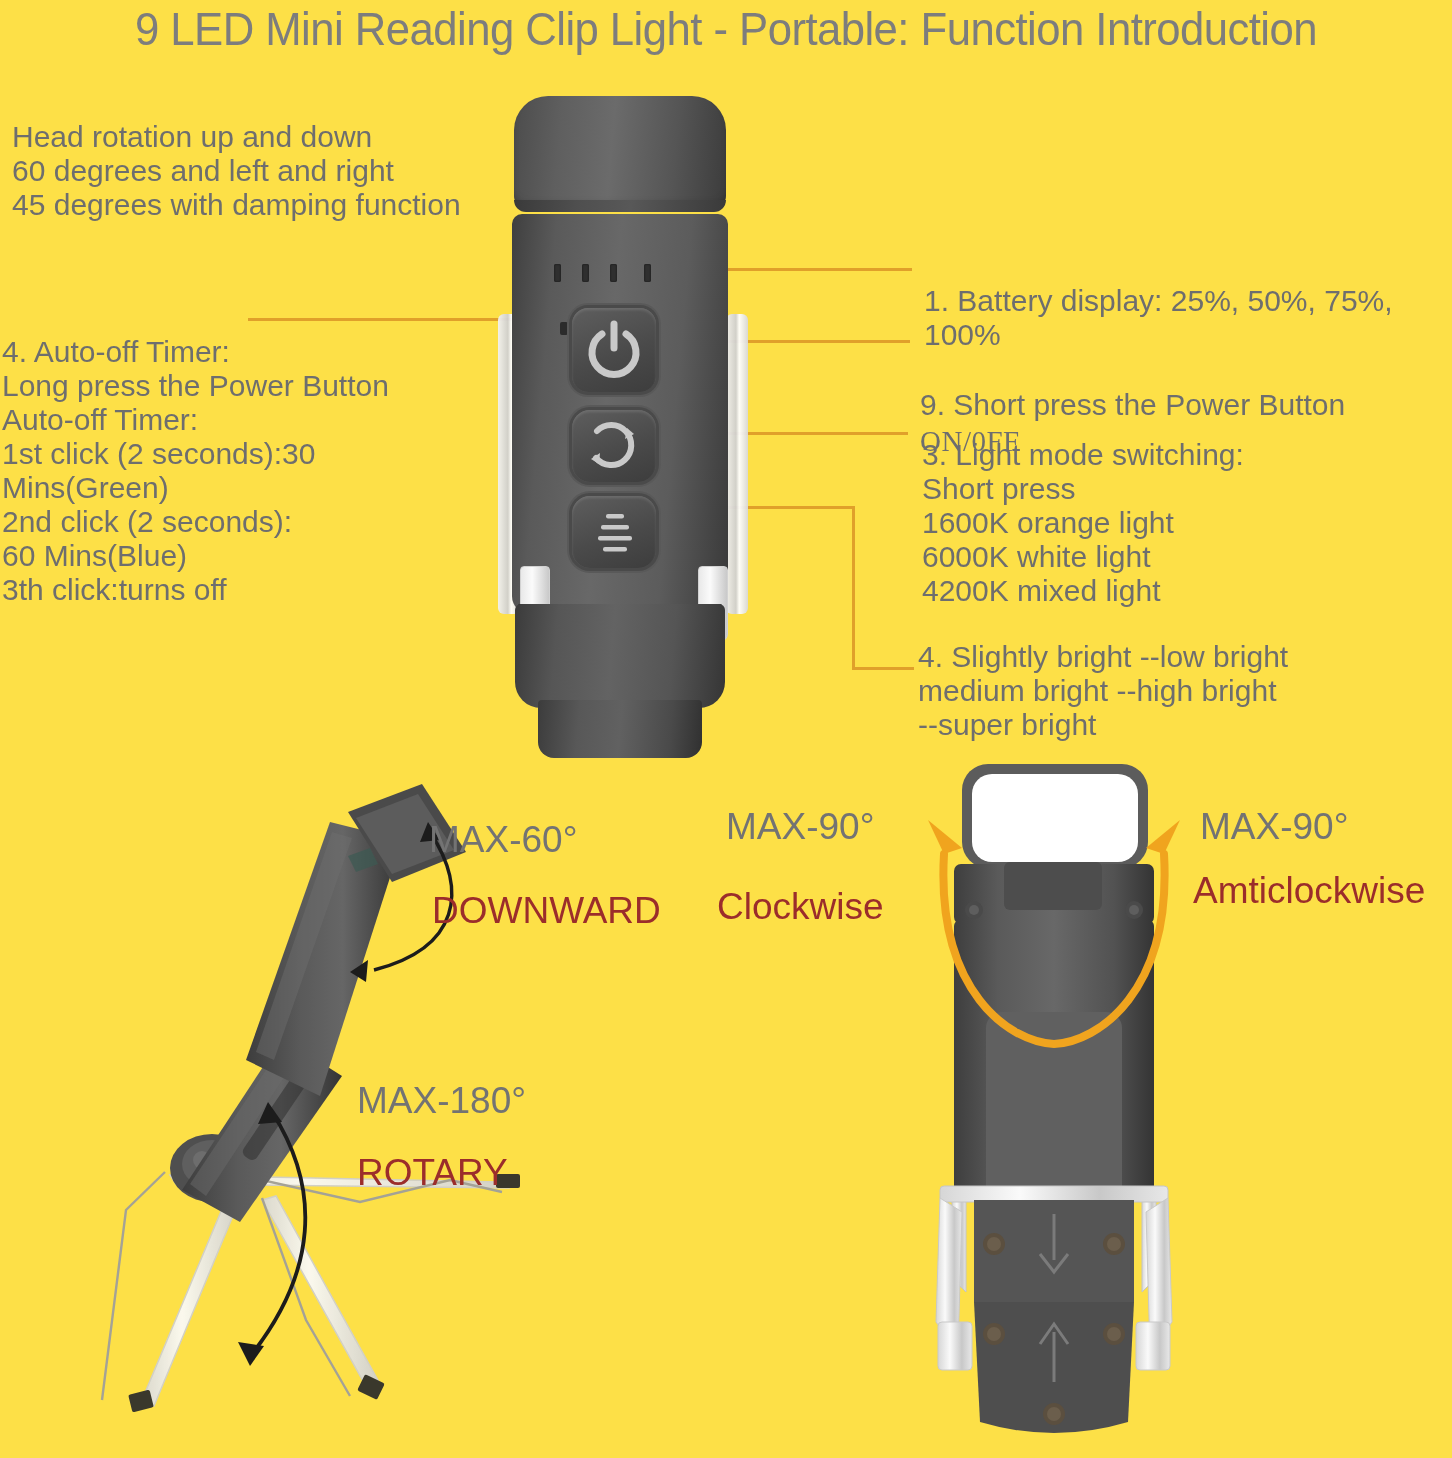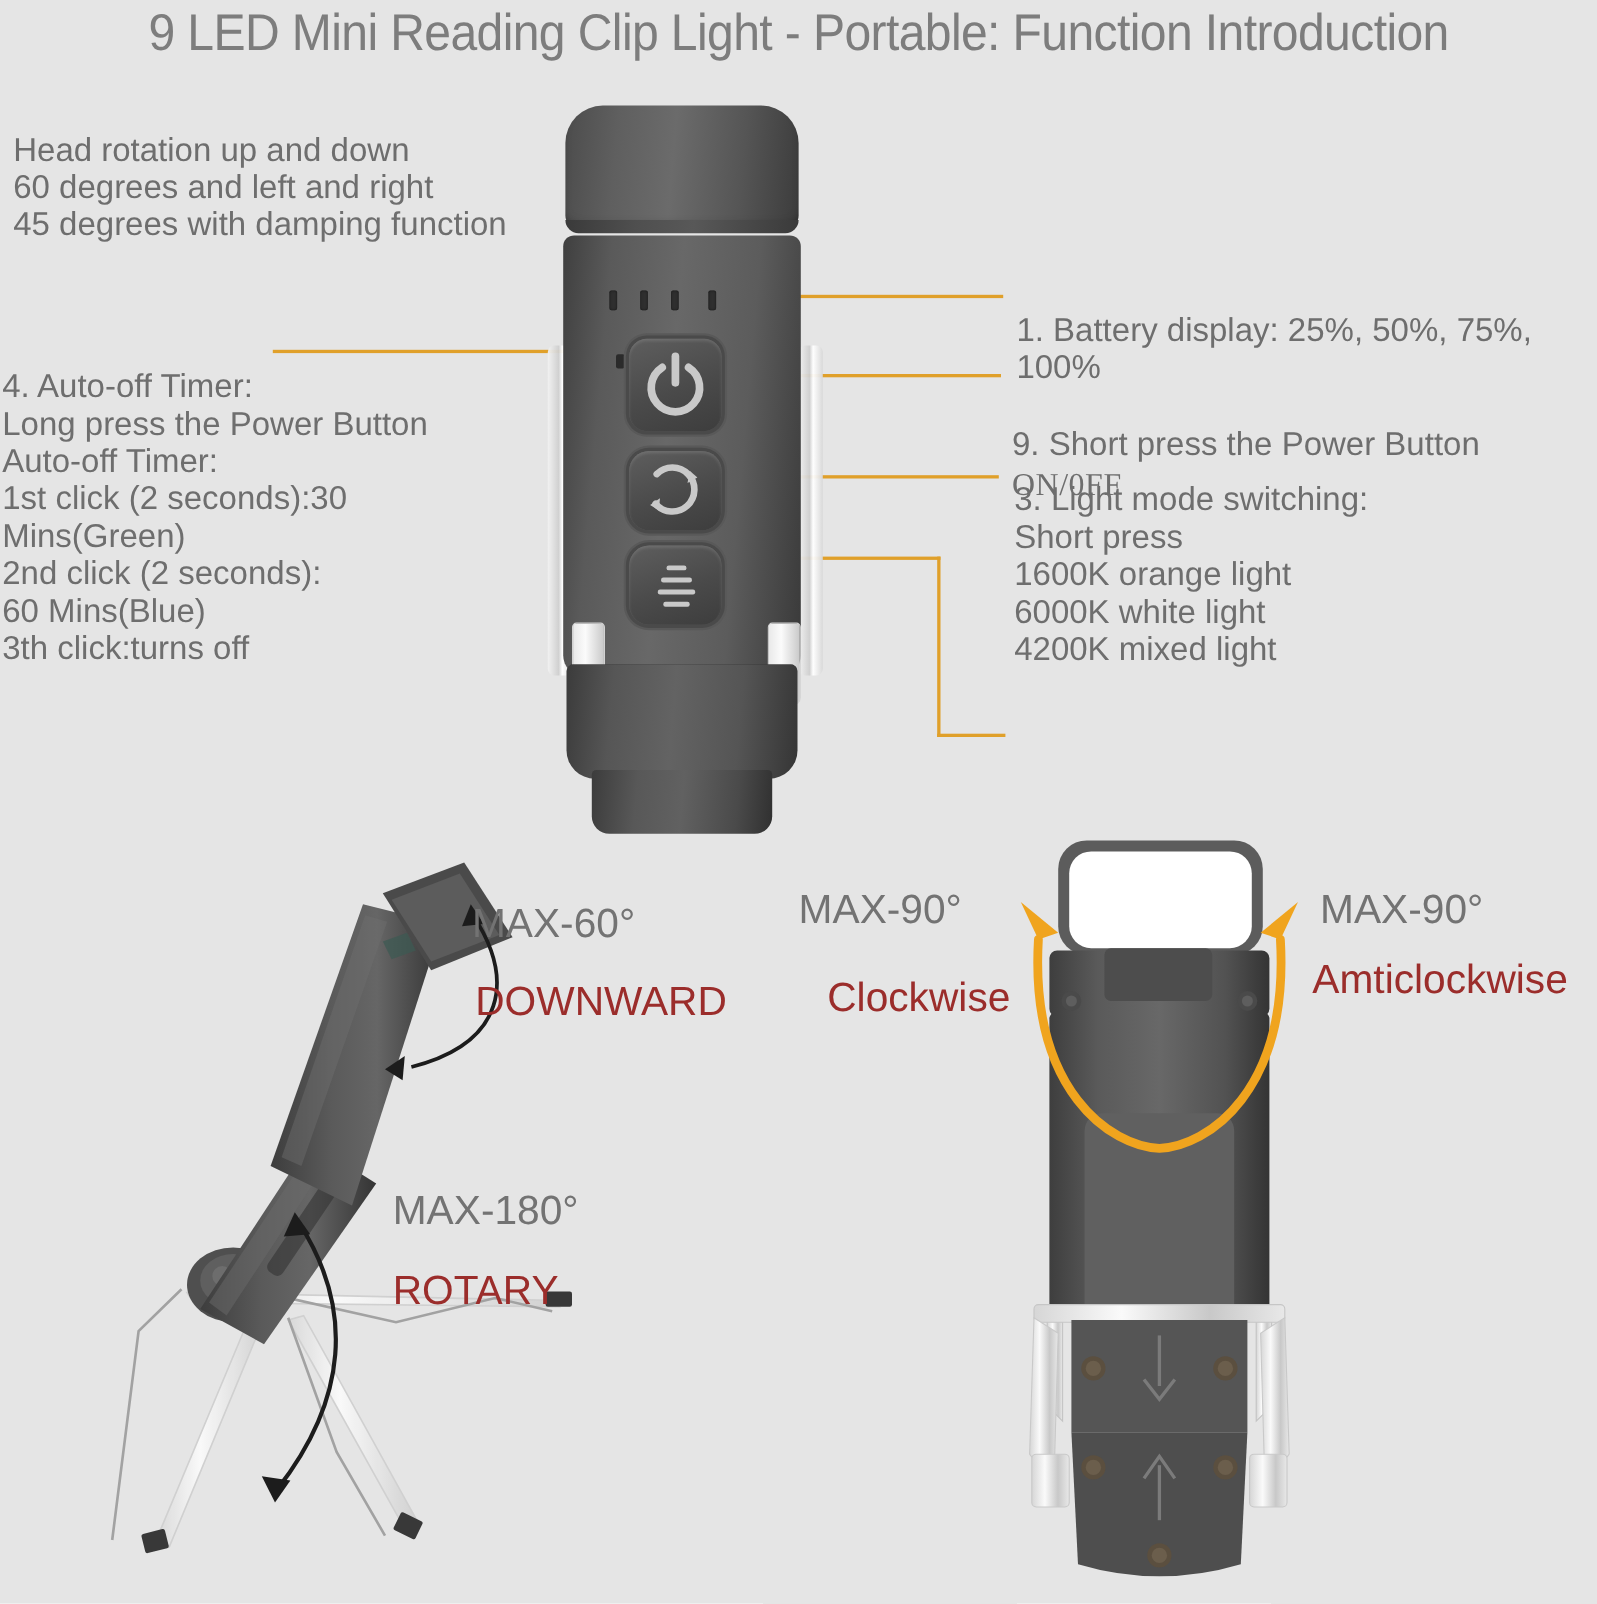--- a/index.html
+++ b/index.html
@@ -8,21 +8,21 @@
     background: #ffffff;
   }
   body {
     font-family: "Liberation Sans", sans-serif;
     -webkit-font-smoothing: antialiased;
   }
   #page {
     position: relative;
     width: 1452px;
     height: 1458px;
-    background: #e5e5e5;
+    background: #fde047;
     overflow: hidden;
   }
   .abs { position: absolute; }
 
   
   #title {
     left: 0px; top: 2px;
     width: 1452px;
     text-align: center;
     font-size: 47px;
@@ -160,21 +160,21 @@
 
   #lbl-60-1  { left: 429px; top: 819px; }
   #lbl-60-2  { left: 432px; top: 856px; }
   #lbl-180-1 { left: 357px; top: 1080px; }
   #lbl-180-2 { left: 357px; top: 1118px; }
 
   
   #fig-right { left: 900px; top: 762px; width: 310px; height: 696px; }
 
   #lbl-cw-1  { left: 726px;  top: 806px; }
-  #lbl-cw-2  { left: 752px;  top: 852px; }
+  #lbl-cw-2  { left: 717px;  top: 852px; }
   #lbl-acw-1 { left: 1200px; top: 806px; }
   #lbl-acw-2 { left: 1193px; top: 836px; }
 </style>
 </head>
 <body>
 
 <div id="page">
 
   <div class="abs" id="title">9 LED Mini Reading Clip Light - Portable: Function Introduction</div>
 
@@ -200,20 +200,23 @@
     <span>9. Short press the Power Button</span>
     <span class="onoff">ON/0FF</span>
   </div>
 
   <div class="abs note" id="mode-note">3. Light mode switching:
     Short press
     1600K orange light
     6000K white light
     4200K mixed light</div>
 
+  <div class="abs note" id="bright-note">4. Slightly bright --low bright
+    medium bright --high bright
+     --super bright</div>
 
   <div class="abs lead lead-h" style="left:700px; top:268px; width:212px;"></div>
   <div class="abs arrow-head arrow-left" style="left:678px; top:258px;"></div>
 
   <div class="abs lead lead-h" style="left:700px; top:340px; width:210px;"></div>
   <div class="abs arrow-head arrow-left" style="left:678px; top:330px;"></div>
 
   <div class="abs lead lead-h" style="left:700px; top:432px; width:208px;"></div>
   <div class="abs arrow-head arrow-left" style="left:678px; top:422px;"></div>
 

